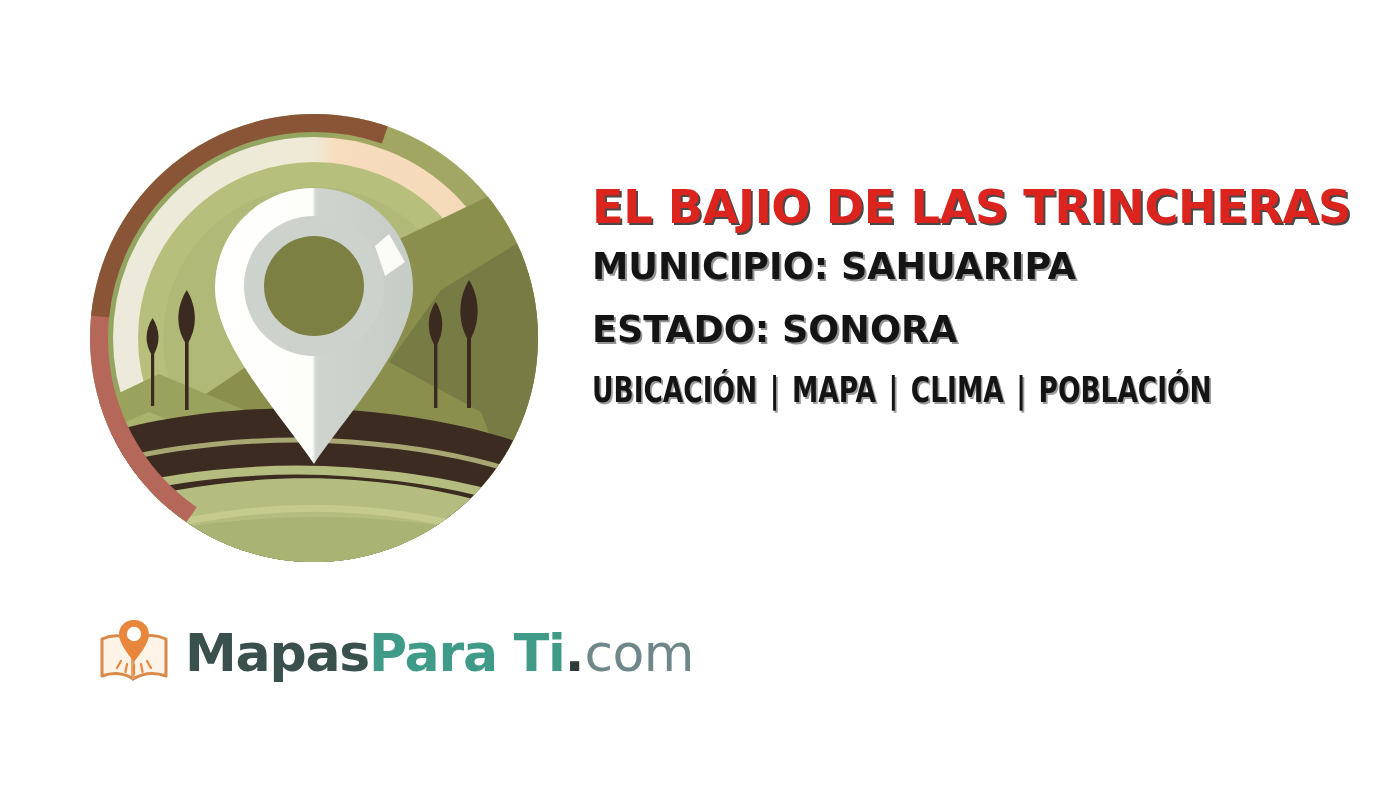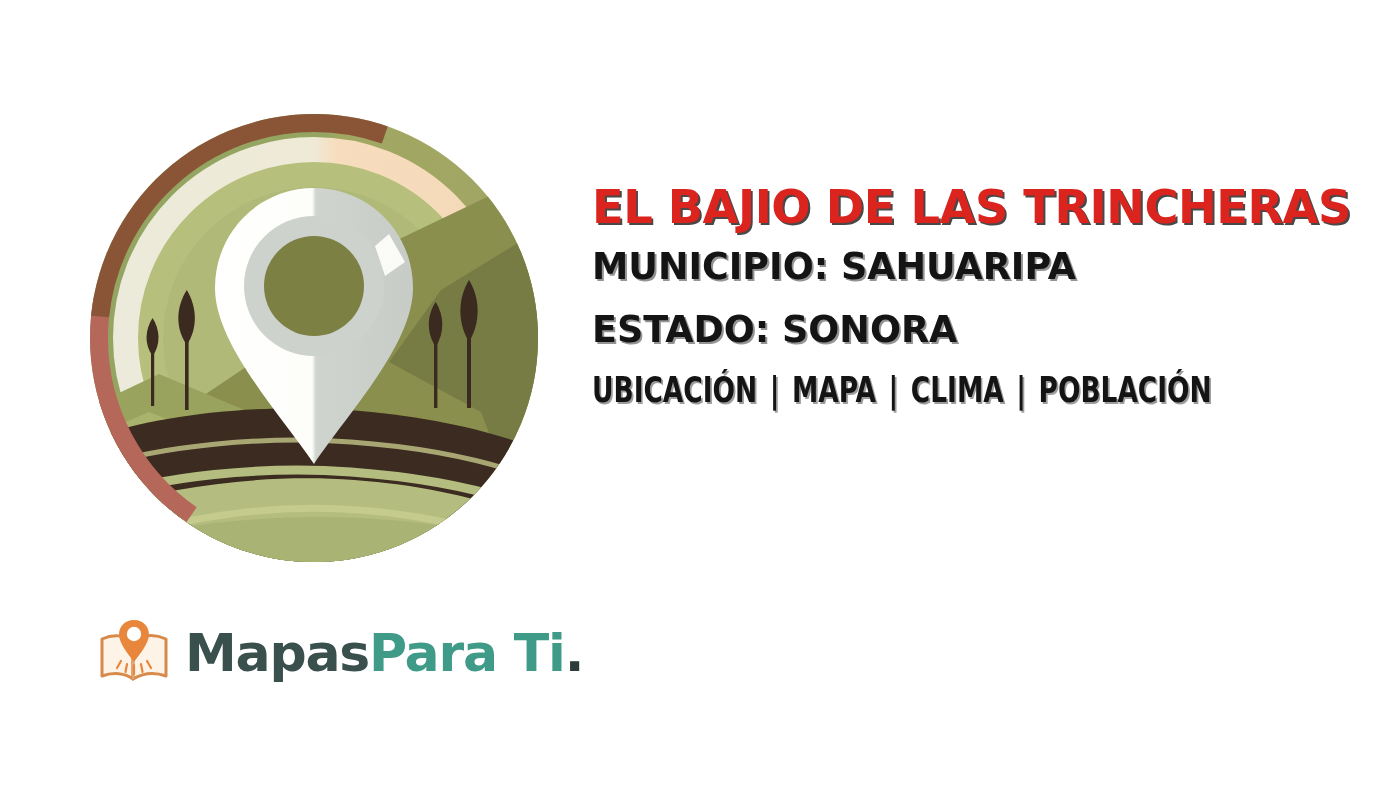--- a/index.html
+++ b/index.html
@@ -235,16 +235,17 @@
 
       <path d="M37 3 C 27.5 3, 22 10, 22 17.5 C 22 26, 31 37, 37 45 C 43 37, 52 26, 52 17.5
                C 52 10, 46.5 3, 37 3 Z" fill="#e8873c"></path>
       <circle cx="37" cy="17" r="7.2" fill="#ffffff"></circle>
     </svg>
 
     <div class="brand-text">
       <span class="bt-mapas">Mapas</span>
       <span class="bt-parati">Para Ti</span>
       <span class="bt-dot">.</span>
+      <span class="bt-com">com</span>
     </div>
   </div>
 
 </div>
 
 </body></html>

